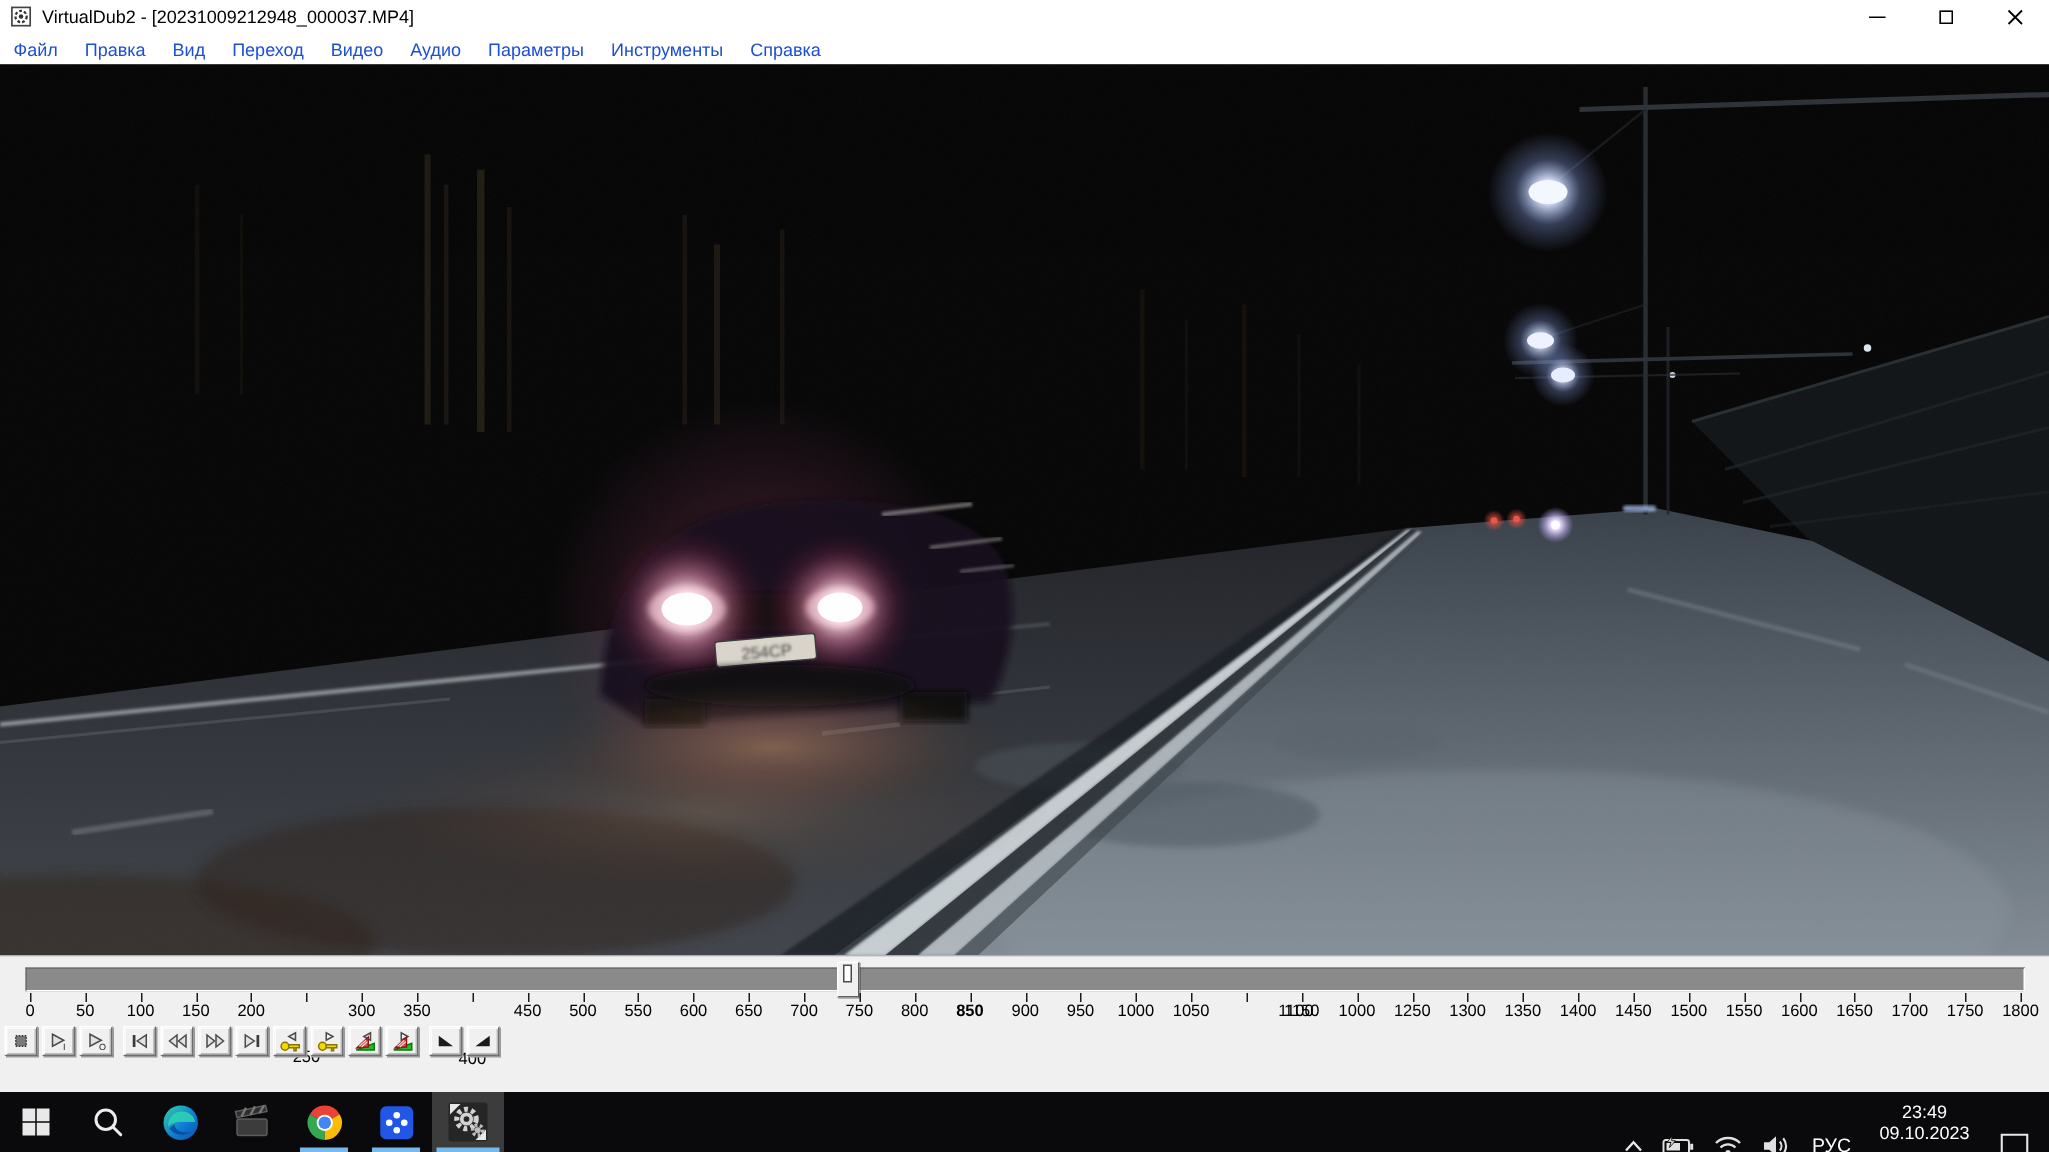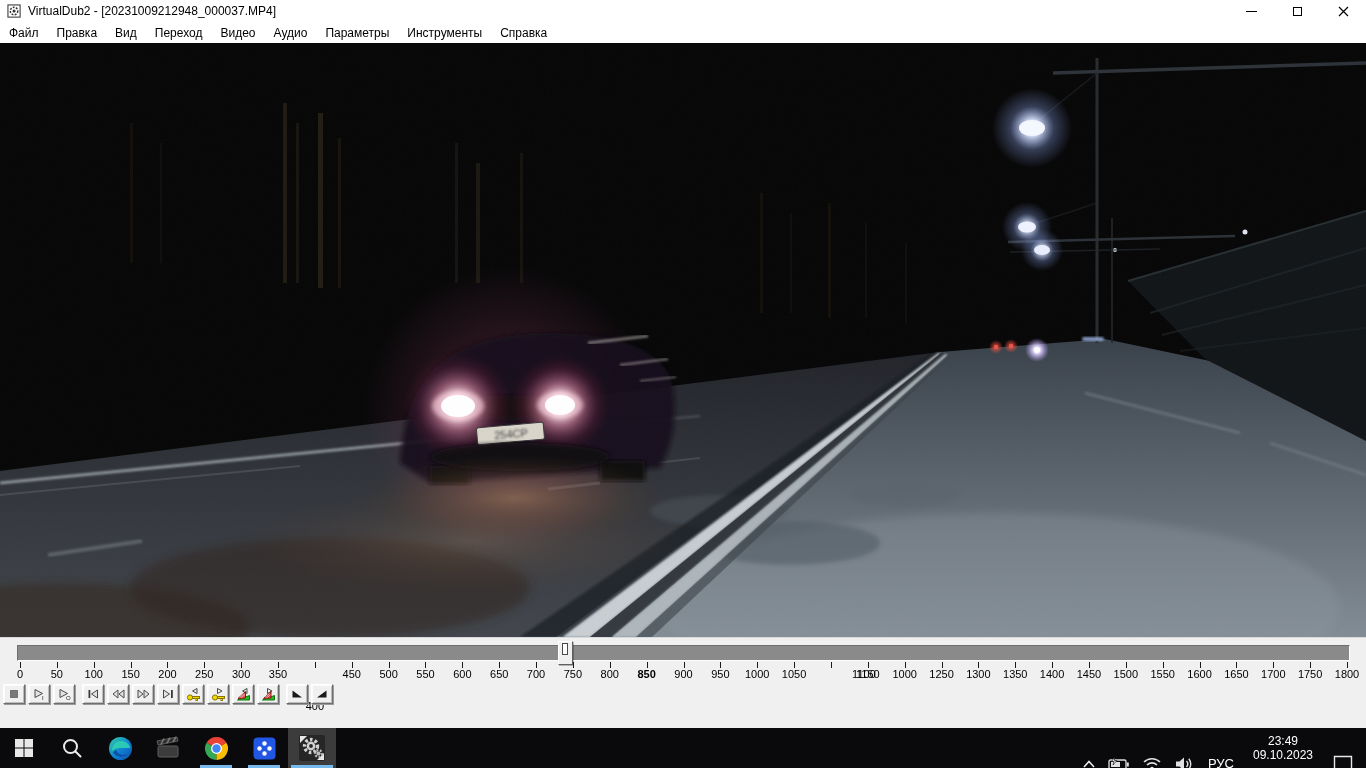--- a/index.html
+++ b/index.html
@@ -11,21 +11,21 @@
   .app-icon{width:15px;height:15px;margin-left:7px;flex:0 0 auto;}
   .title-text{font-size:12px;color:#000;margin-left:6px;white-space:nowrap;}
   .win-controls{position:absolute;right:0;top:0;height:22px;display:flex;}
   .win-btn{width:46px;height:22px;display:flex;align-items:center;justify-content:center;cursor:default;}
   .min-glyph{width:11px;height:1px;background:#000;}
   .max-glyph{width:9px;height:9px;position:relative;}
   .max-glyph .r1{position:absolute;left:0;bottom:0;width:7px;height:7px;border:1px solid #000;background:#fff;}
   .max-glyph .r2{position:absolute;right:0;top:0;width:7px;height:7px;border:1px solid #000;}
 
   
-  .menubar{height:21px;background:#ffffff;display:flex;align-items:center;font-size:12px;color:#000000;}
+  .menubar{height:21px;background:#ffffff;display:flex;align-items:center;font-size:12px;color:#1d4ed8;}
   .menubar .menu-item{padding:3px 9px;}
 
   
   .video{height:594px;background:#040405;position:relative;overflow:hidden;}
   .video svg{display:block;}
 
   
   .controls{height:91px;background:#f0f0f0;position:relative;border-top:1px solid #d9d9d9;box-sizing:border-box;}
   .track{position:absolute;left:17px;right:16px;top:7px;height:14px;background:#8a8a8a;
          border:1px solid;border-color:#6f6f6f #fdfdfd #fdfdfd #6f6f6f;}
@@ -280,21 +280,21 @@
       <div class="tick-label" style="left: 0%;">0</div>
       <div class="tick" style="left: 2.77778%;"></div>
       <div class="tick-label" style="left: 2.77778%;">50</div>
       <div class="tick" style="left: 5.55556%;"></div>
       <div class="tick-label" style="left: 5.55556%;">100</div>
       <div class="tick" style="left: 8.33333%;"></div>
       <div class="tick-label" style="left: 8.33333%;">150</div>
       <div class="tick" style="left: 11.1111%;"></div>
       <div class="tick-label" style="left: 11.1111%;">200</div>
       <div class="tick" style="left: 13.8889%;"></div>
-      <div class="tick-label" style="left: 13.8889%;">250</div>
+      <div class="tick-label" style="left: 13.8889%; margin-top: 31px;">250</div>
       <div class="tick" style="left: 16.6667%;"></div>
       <div class="tick-label" style="left: 16.6667%;">300</div>
       <div class="tick" style="left: 19.4444%;"></div>
       <div class="tick-label" style="left: 19.4444%;">350</div>
       <div class="tick" style="left: 22.2222%;"></div>
       <div class="tick-label" style="left: 22.2222%; margin-top: 32px;">400</div>
       <div class="tick" style="left: 25%;"></div>
       <div class="tick-label" style="left: 25%;">450</div>
       <div class="tick" style="left: 27.7778%;"></div>
       <div class="tick-label" style="left: 27.7778%;">500</div>

